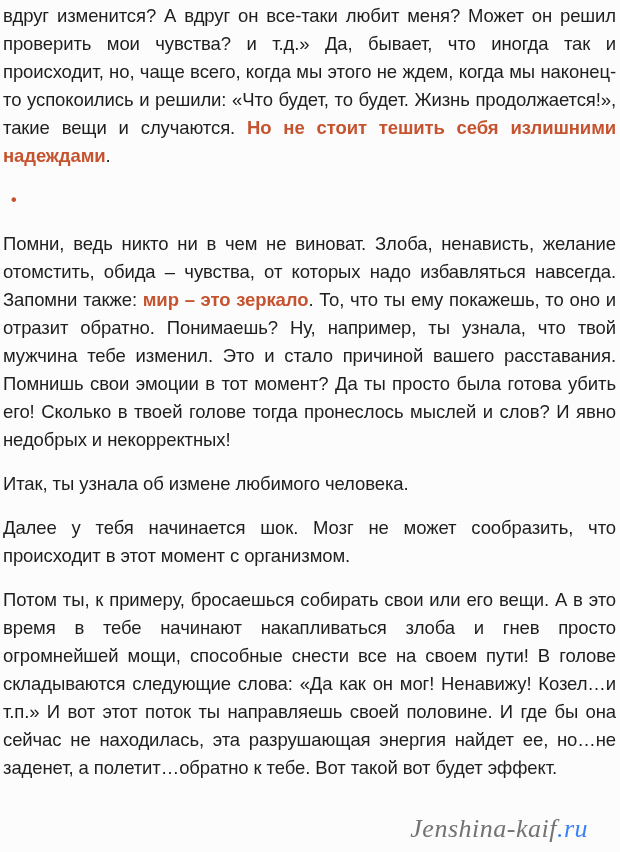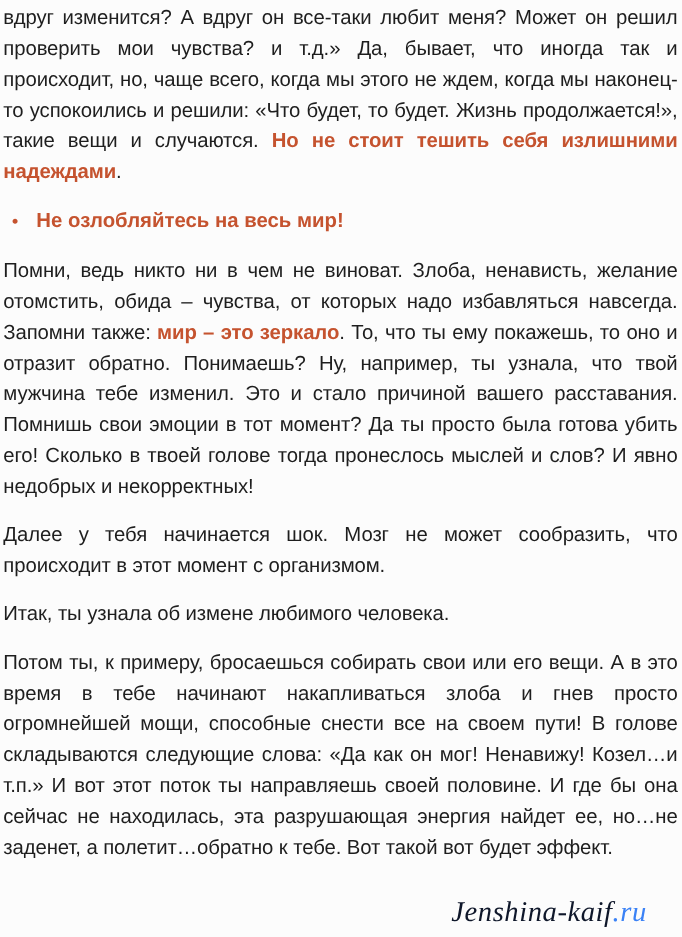--- a/index.html
+++ b/index.html
@@ -55,39 +55,38 @@
   .watermark {
     position: absolute;
     right: 32px;
     bottom: 8px;
     font-family: "Liberation Serif", "DejaVu Serif", serif;
     font-style: italic;
     font-size: 26px;
     letter-spacing: 0.5px;
     white-space: nowrap;
   }
-  .watermark .wm-name { color: #0f172a; }
+  .watermark .wm-name { color: #737373; }
   .watermark .wm-tld  { color: #3b82f6; }
 </style>
 </head>
 <body>
 
 <div class="page">
 
   <p class="para"><span>вдруг изменится? А вдруг он все-таки любит меня? Может он решил проверить мои чувства? и т.д.» Да, бывает, что иногда так и происходит, но, чаще всего, когда мы этого не ждем, когда мы наконец-то успокоились и решили: «Что будет, то будет. Жизнь продолжается!», такие вещи и случаются. </span><span class="accent">Но не стоит тешить себя излишними надеждами</span><span>.</span></p>
 
   <div class="bullet-row">
     <span class="bullet-glyph">•</span>
-    <span class="bullet-label">Не озлобляйтесь на весь мир!</span>
   </div>
 
   <p class="para"><span>Помни, ведь никто ни в чем не виноват. Злоба, ненависть, желание отомстить, обида – чувства, от которых надо избавляться навсегда. Запомни также: </span><span class="accent">мир – это зеркало</span><span>. То, что ты ему покажешь, то оно и отразит обратно. Понимаешь? Ну, например, ты узнала, что твой мужчина тебе изменил. Это и стало причиной вашего расставания. Помнишь свои эмоции в тот момент? Да ты просто была готова убить его! Сколько в твоей голове тогда пронеслось мыслей и слов? И явно недобрых и некорректных!</span></p>
 
 
+  <p class="para">Итак, ты узнала об измене любимого человека.</p>
+
   <p class="para">Далее у тебя начинается шок. Мозг не может сообразить, что происходит в этот момент с организмом.</p>
-
-  <p class="para">Итак, ты узнала об измене любимого человека.</p>
 
   <p class="para">Потом ты, к примеру, бросаешься собирать свои или его вещи. А в это время в тебе начинают накапливаться злоба и гнев просто огромнейшей мощи, способные снести все на своем пути! В голове складываются следующие слова: «Да как он мог! Ненавижу! Козел…и т.п.» И вот этот поток  ты направляешь своей половине. И где бы она сейчас не находилась, эта разрушающая энергия найдет ее, но…не заденет, а полетит…обратно к тебе. Вот такой вот будет  эффект.</p>
 
   <div class="watermark"><span class="wm-name">Jenshina-kaif</span><span class="wm-tld">.ru</span></div>
 
 </div>
 
 </body></html>

